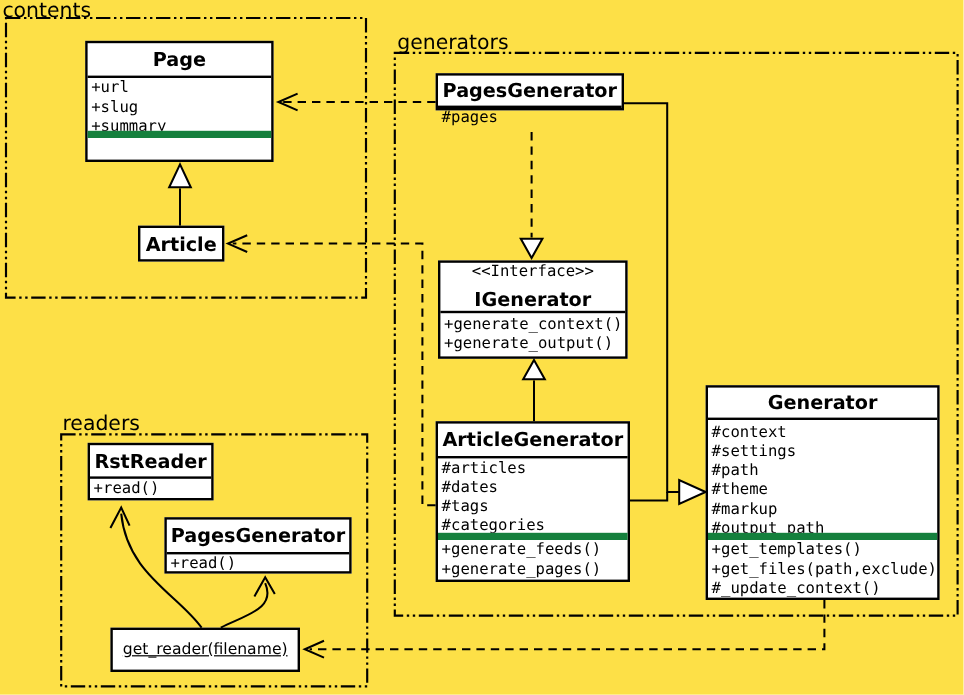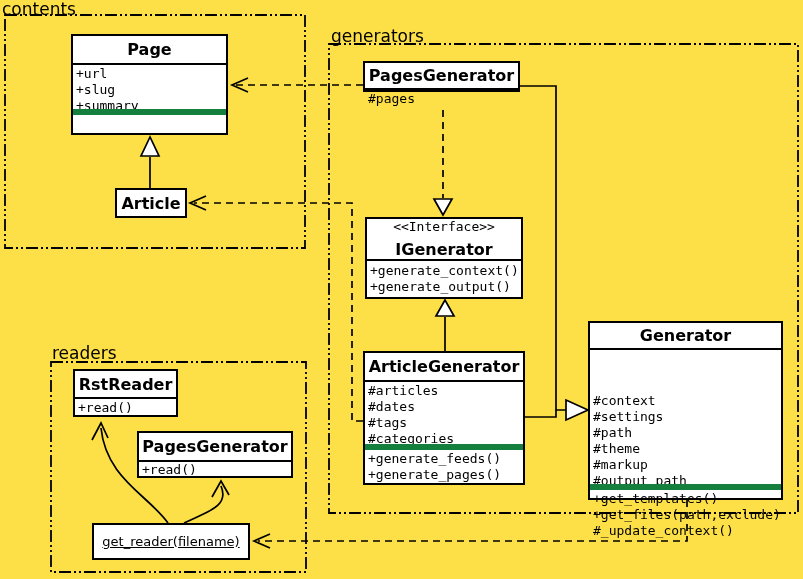--- a/index.html
+++ b/index.html
@@ -77,21 +77,21 @@
         <div class="member-line">#categories</div>
       </div>
     <div class="compartment" style="height:33px;">
         <div class="member-line">+generate_feeds()</div>
         <div class="member-line">+generate_pages()</div>
       </div>
   </div>
 
   <div class="classbox" style="left:588px;top:321px;width:195px;height:179px;">
     <div class="cb-title divided" style="height:27px;">Generator</div>
-    <div class="compartment divided" style="height:100px;padding-top:3px;margin-top:40px;">
+    <div class="compartment divided" style="height:100px;padding-top:3px;">
         <div class="member-line">#context</div>
         <div class="member-line">#settings</div>
         <div class="member-line">#path</div>
         <div class="member-line">#theme</div>
         <div class="member-line">#markup</div>
         <div class="member-line">#output_path</div>
       </div>
     <div class="compartment" style="height:64px;">
         <div class="member-line">+get_templates()</div>
         <div class="member-line">+get_files(path,exclude)</div>

